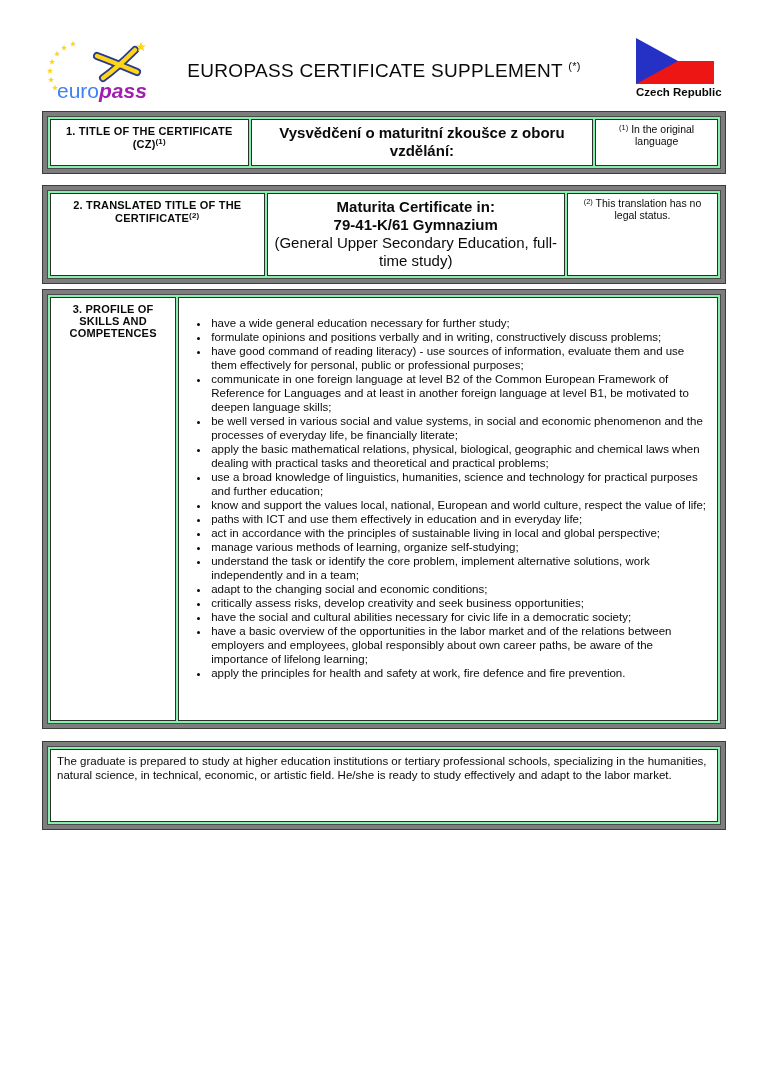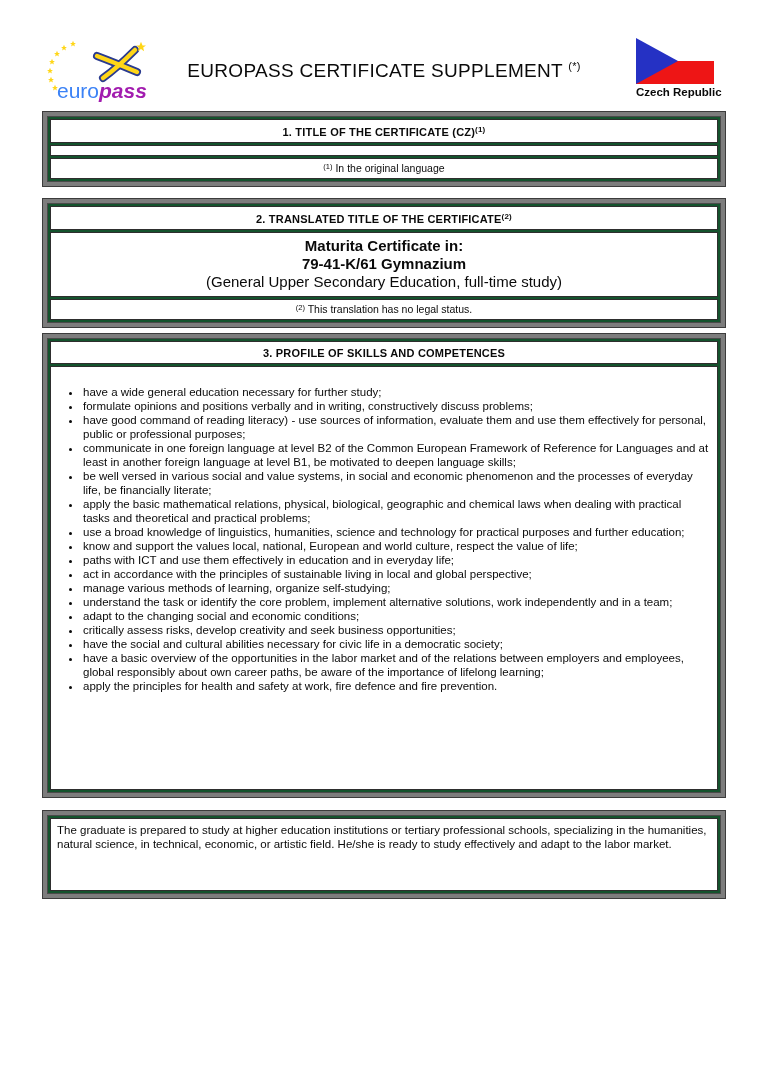--- a/index.html
+++ b/index.html
@@ -31,24 +31,24 @@
   .flag-block { position: absolute; right: 54px; top: 0; width: 78px; text-align: center; }
   .flag-block svg { display: block; }
   .flag-label { font-size: 11.5px; font-weight: bold; margin-top: 2px; white-space: nowrap; }
 
   
   .sections { position: absolute; top: 112px; left: 43px; width: 682px; }
   .box {
     border: 4px solid #7d7d7d;
     outline: 1px solid #3c3c3c;
     box-shadow: inset 0 0 0 1px #4a4a4a;
-    background: #14532d;
+    background: #86efac;
     padding: 3px;
     display: flex;
-    flex-direction: column;
+    flex-direction: row;
     gap: 2px;
   }
   .gap-md { height: 13px; } .gap-sm { height: 7px; } .gap-lg { height: 14px; }
   .cell { border: 1px solid #2e2e2e; background: #fff; }
   .cell.head {
     text-align: center; font-size: 11px; font-weight: bold;
     padding: 5px 4px 4px; letter-spacing: 0.2px;
   }
   .cell.head sup { font-size: 8px; vertical-align: 4px; font-weight: bold; }
   .cell.body-center { text-align: center; padding: 4px 6px 5px; font-size: 15px; line-height: 18px; }
@@ -113,20 +113,21 @@
     </div>
   </div>
 
   <div class="sections">
 
     <section class="box">
       <div class="cell head">
         <span>1. TITLE OF THE CERTIFICATE (CZ)</span><sup>(1)</sup>
       </div>
       <div class="cell body-center">
+        <div class="b">Vysvědčení o maturitní zkoušce z oboru vzdělání:</div>
       </div>
       <div class="cell foot">
         <sup>(1)</sup>
         <span>In the original language</span>
       </div>
     </section>
 
     <div class="gap-md"></div>
 
     <section class="box">

